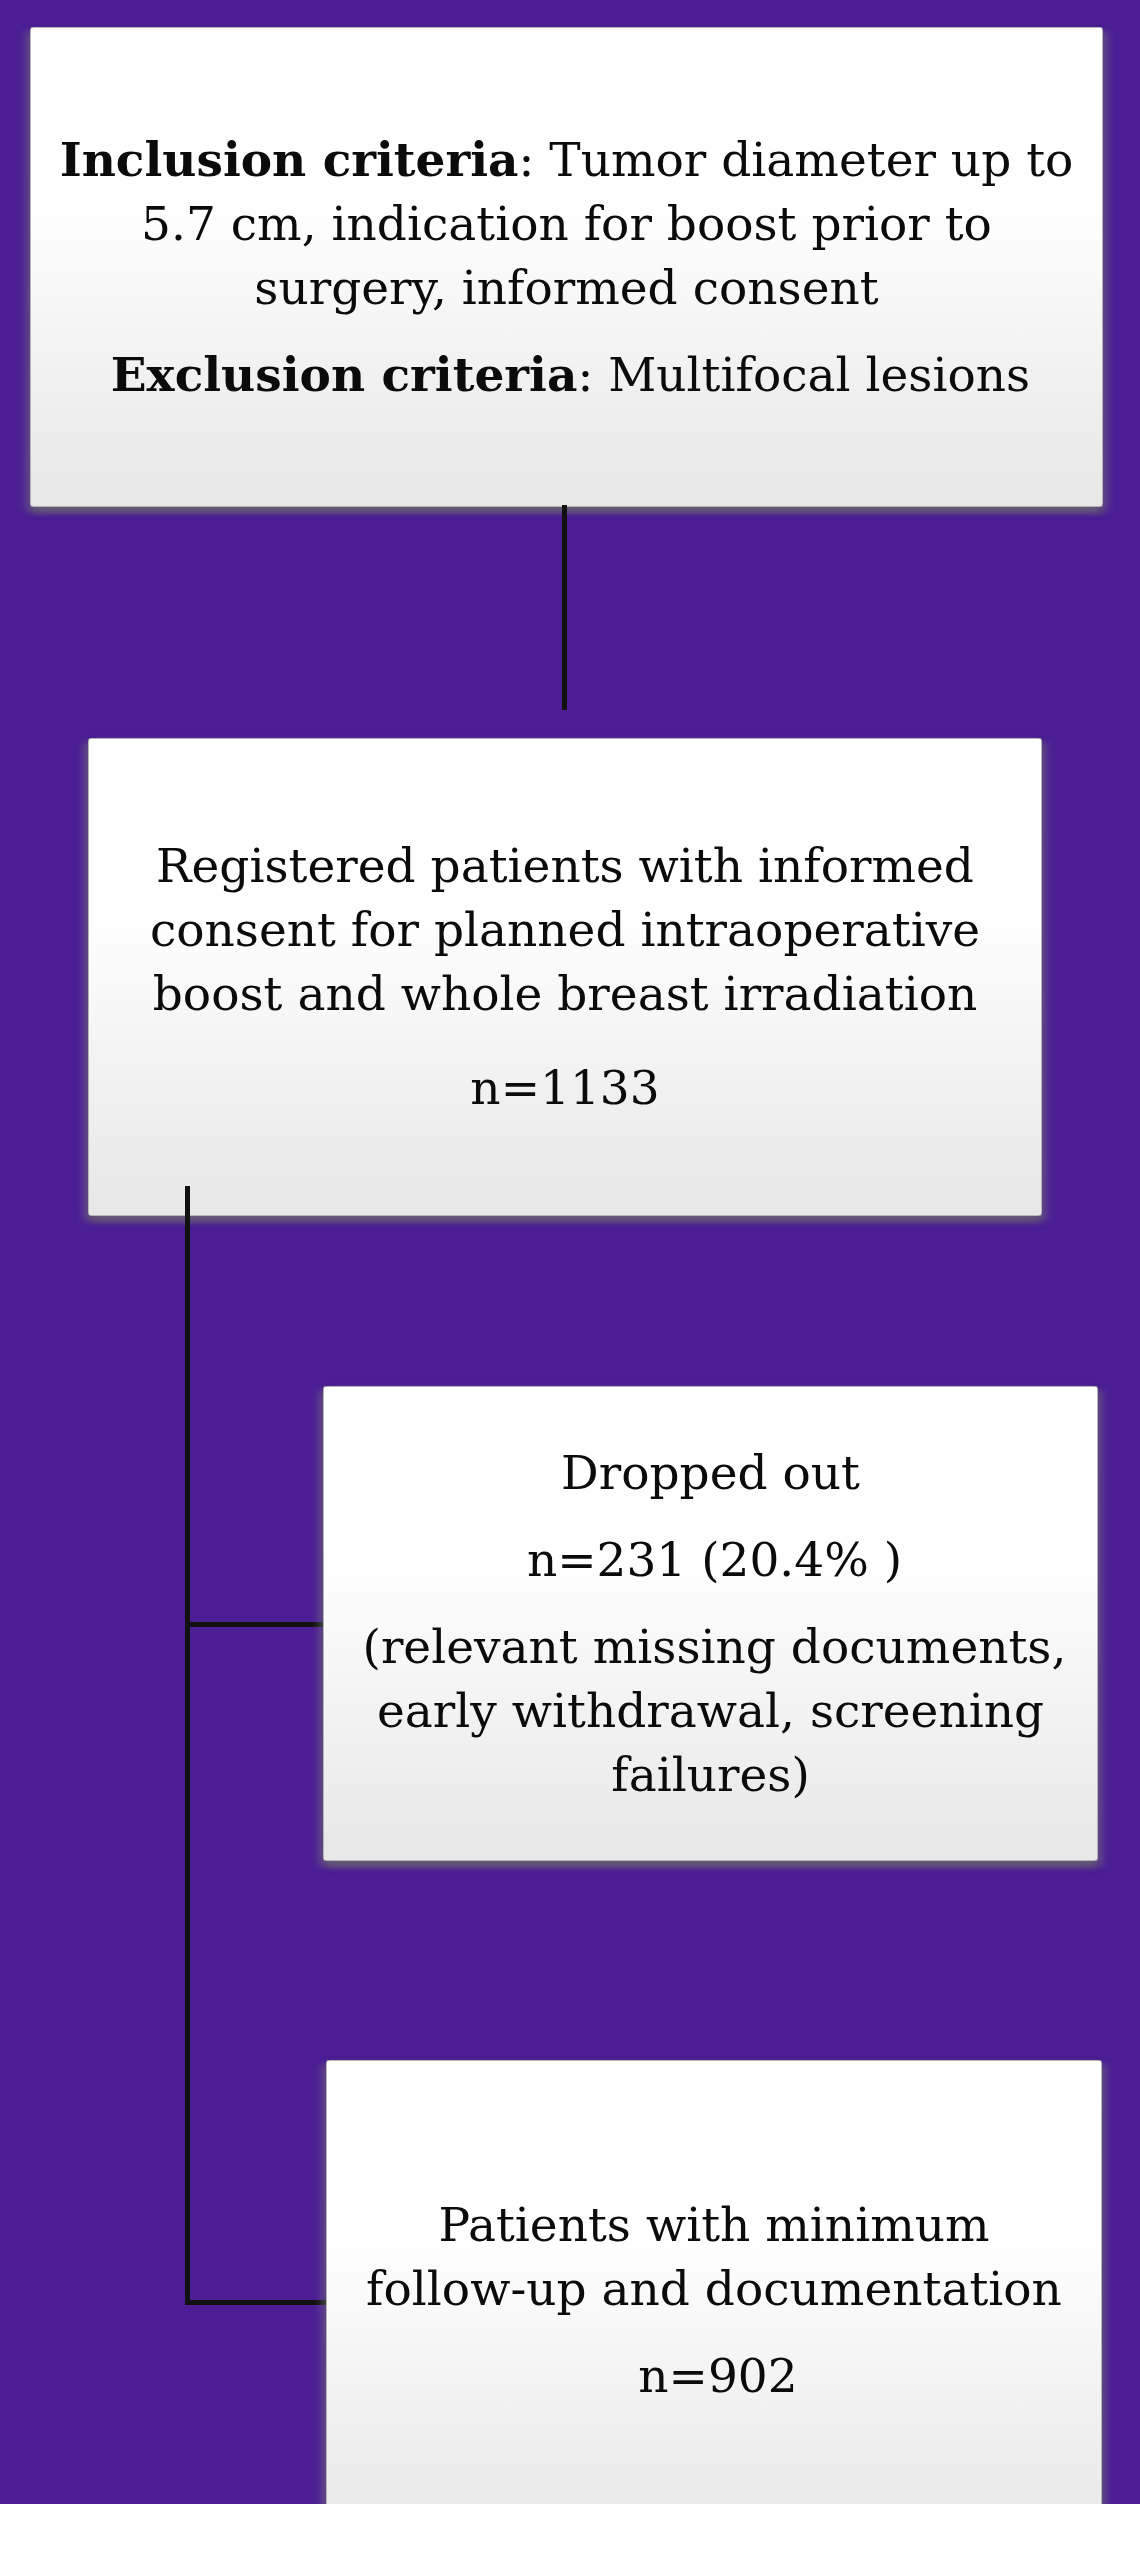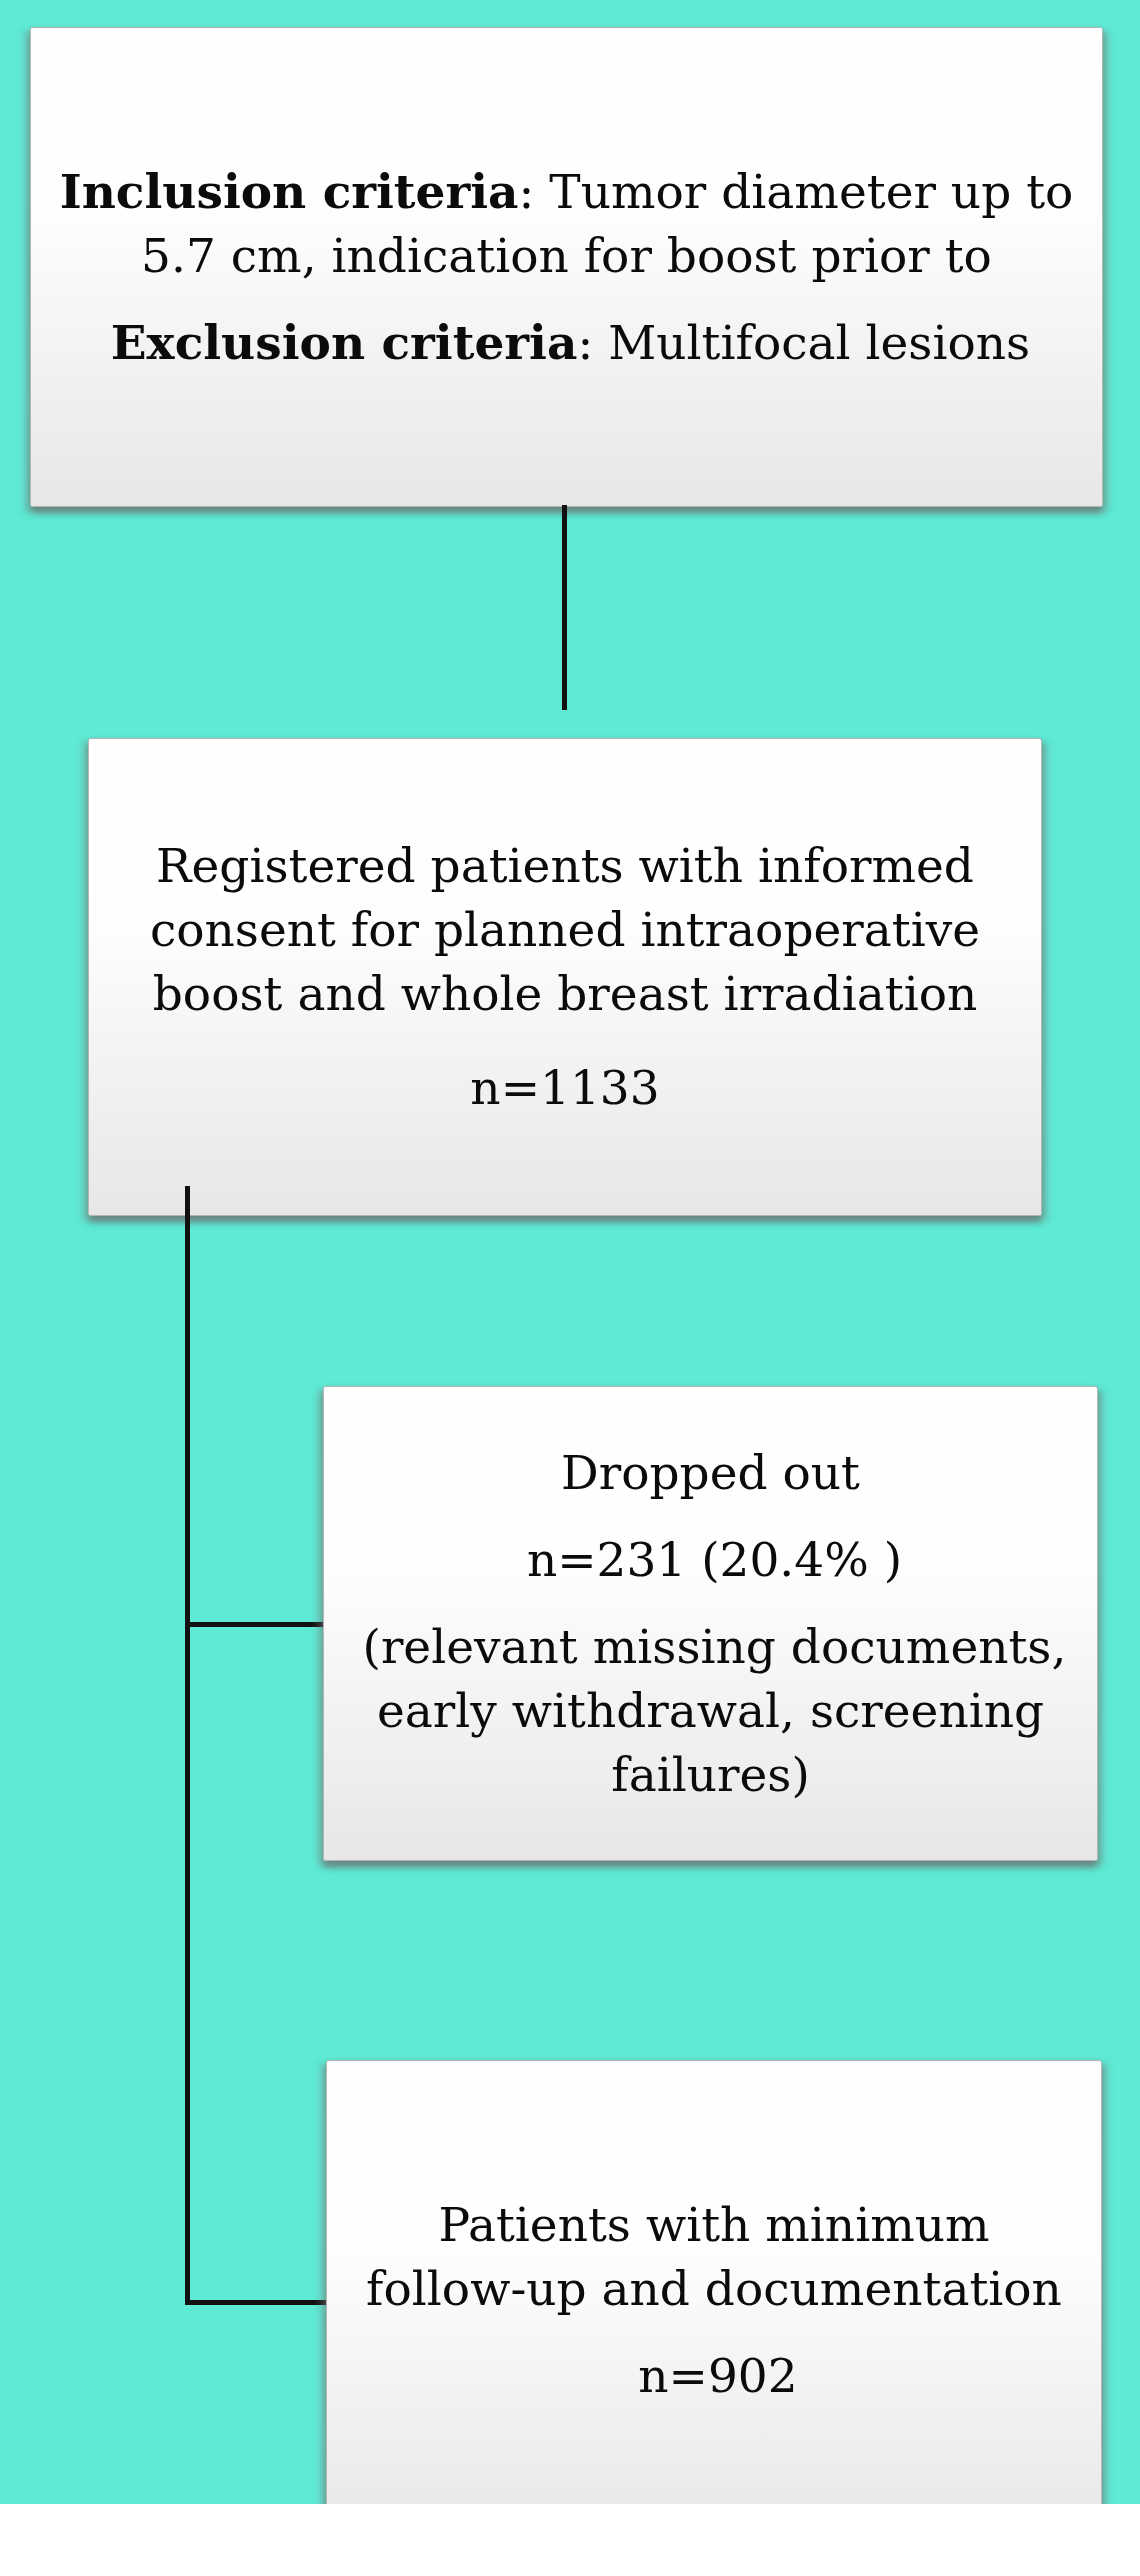--- a/index.html
+++ b/index.html
@@ -4,21 +4,21 @@
 <style>
   html, body {
     margin: 0;
     padding: 0;
     background: #ffffff;
   }
   .canvas {
     position: relative;
     width: 1140px;
     height: 2504px;
-    background: #5eead4;
+    background: #4c1d95;
     font-family: "DejaVu Serif", "Liberation Serif", serif;
     color: #0b0b0b;
     overflow: hidden;
   }
   .flow-box {
     position: absolute;
     box-sizing: border-box;
     border: 1.6px solid #b5b5b5;
     border-radius: 2.5px;
     background: linear-gradient(180deg, #ffffff 0%, #fefefe 38%, #f2f2f2 70%, #e7e7e7 100%);
@@ -57,20 +57,21 @@
   #conn-h2 { left: 187px; top: 2300px; width: 142px; height: 5px; }
 </style>
 </head>
 <body>
 
 <div class="canvas">
 
   <div class="flow-box" id="box-criteria">
     <div class="line"><span class="bold">Inclusion criteria</span><span>: Tumor diameter up to</span></div>
     <div class="line">5.7 cm, indication for boost prior to</div>
+    <div class="line">surgery, informed consent</div>
     <div class="line gap"><span class="bold">Exclusion criteria</span><span>: Multifocal lesions</span></div>
   </div>
 
   <div class="connector" id="conn-v1"></div>
 
   <div class="flow-box" id="box-registered">
     <div class="line">Registered patients with informed</div>
     <div class="line">consent for planned intraoperative</div>
     <div class="line">boost and whole breast irradiation</div>
     <div class="line gap-lg">n=1133</div>

